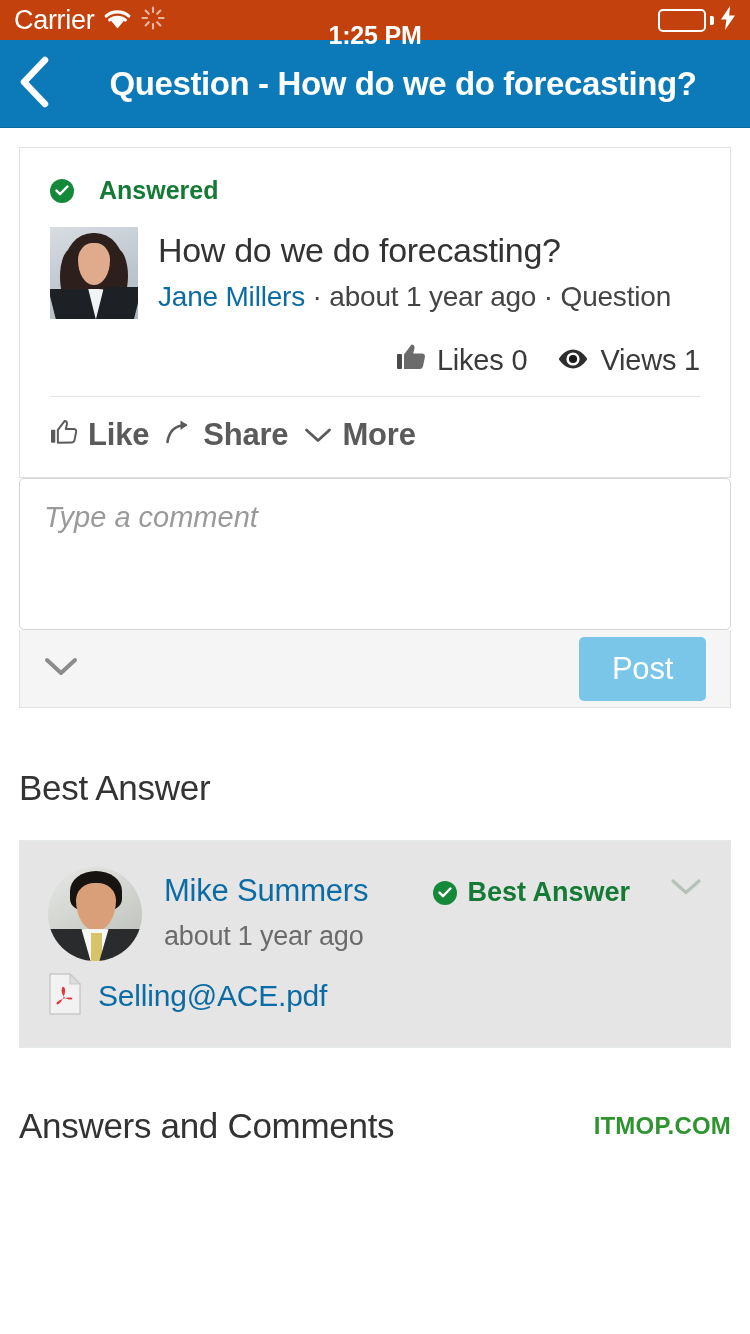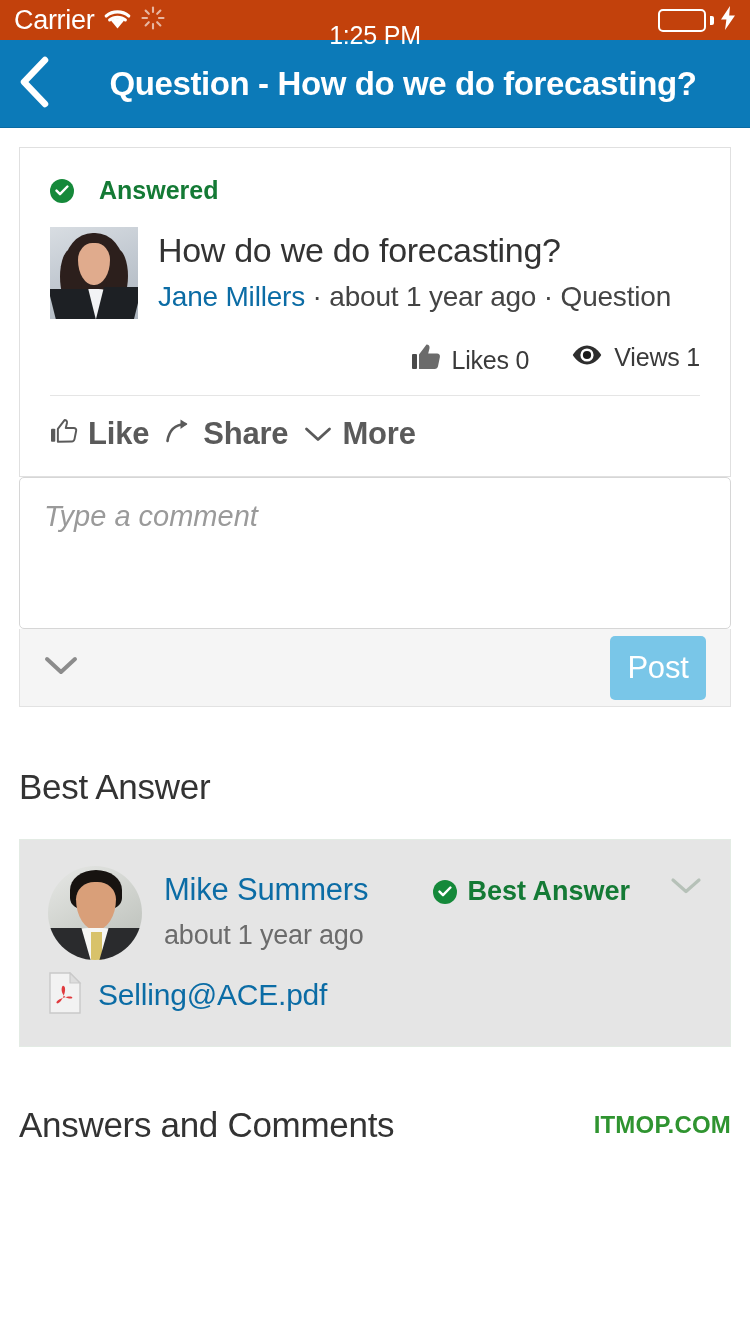--- a/index.html
+++ b/index.html
@@ -32,21 +32,21 @@
     letter-spacing: -0.3px;
     line-height: 1;
   }
   .wifi-icon { display: block; }
   .spinner-icon { display: block; opacity: 0.62; }
   .status-time {
     position: absolute;
     left: 0; right: 0;
     text-align: center;
     font-size: 25px;
-    font-weight: normal;
+    font-weight: bold;
     letter-spacing: -0.2px;
     margin-top: 31px;
   }
   .status-right {
     margin-left: auto;
     display: flex;
     align-items: center;
     gap: 3px;
     position: relative;
     z-index: 2;
@@ -197,23 +197,23 @@
     font-size: 28px;
     color: #444444;
     line-height: 1.38;
     letter-spacing: -0.2px;
   }
   .q-meta .author { color: #0b6ca5; }
 
   .q-stats {
     display: flex;
     justify-content: flex-end;
-    align-items: flex-start;
-    gap: 42px;
-    font-size: 25px;
+    align-items: center;
+    gap: 30px;
+    font-size: 29px;
     color: #3a3a3a;
     padding: 24px 30px 18px 30px;
     letter-spacing: -0.2px;
   }
   .stat { display: flex; align-items: center; gap: 11px; }
 
   .q-divider {
     height: 1px;
     background: #e5e5e5;
     margin: 0 30px;
@@ -260,21 +260,21 @@
     display: flex;
     align-items: center;
     padding: 0 24px;
   }
   .post-btn {
     margin-left: auto;
     background: #79c6e8;
     color: #ffffff;
     border: none;
     border-radius: 5px;
-    width: 96px;
+    width: 127px;
     height: 64px;
     font-family: "Liberation Sans", sans-serif;
     font-size: 31px;
     cursor: pointer;
     letter-spacing: -0.2px;
   }
 
   
   .section-heading {
     font-size: 35px;

